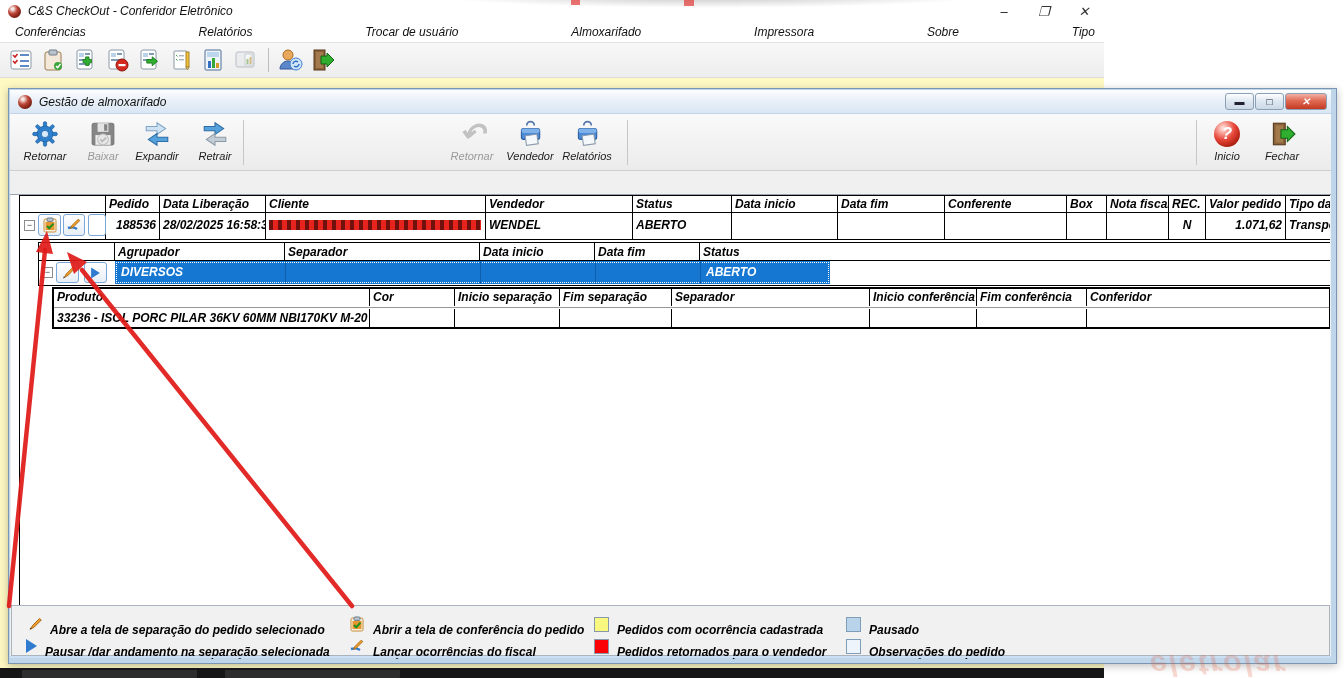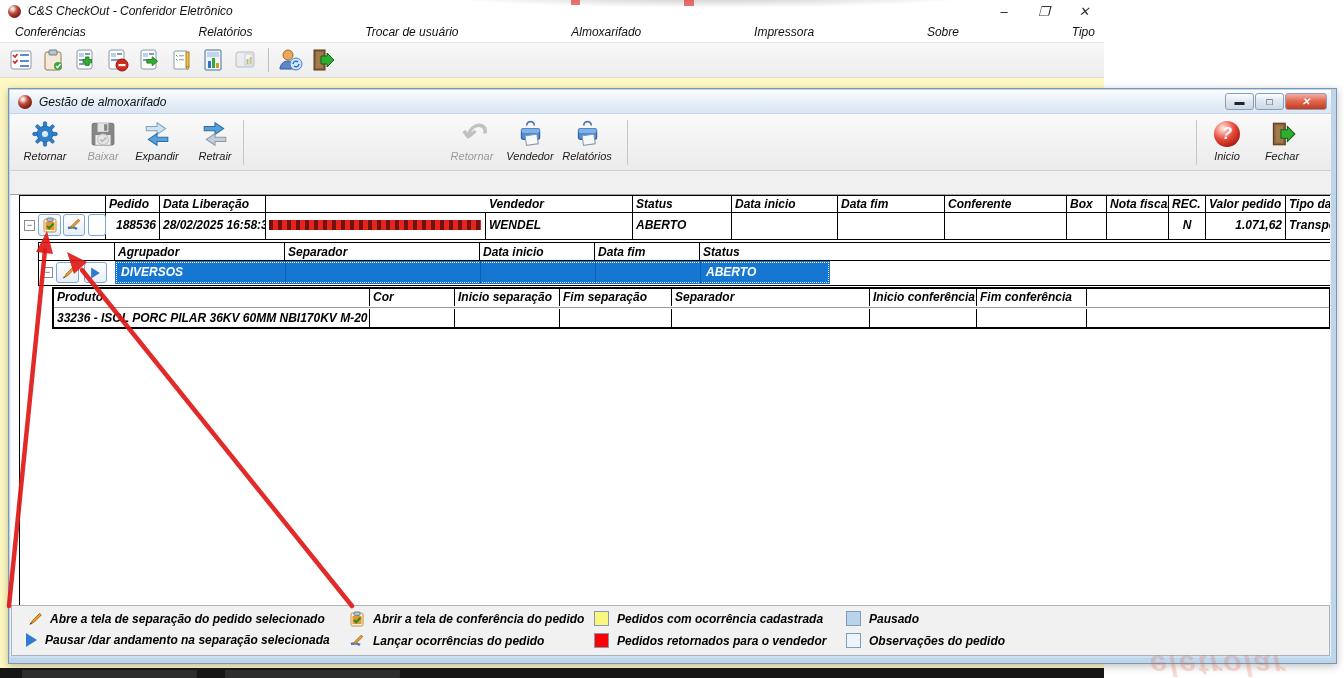--- a/index.html
+++ b/index.html
@@ -68,21 +68,21 @@
   .gbtn { position:absolute; border:1px solid #7da7d8; border-radius:3px; background:linear-gradient(#fff,#e7eef6);
     display:flex; align-items:center; justify-content:center; }
   .selrow { position:absolute; background:#1677d2; outline:1px dotted #fff; outline-offset:-2px; }
   .selcell { position:absolute; font-size:12px; font-weight:bold; color:#fff; padding:3px 4px 0; white-space:nowrap; }
   #redact { position:absolute; background:#e7231d; background-image:repeating-linear-gradient(90deg, rgba(90,14,10,.85) 0 4px, rgba(0,0,0,0) 4px 9px); }
   .l3box { position:absolute; border:2px solid #000; background:#fff; }
 
   
   #legend { left:1px; top:515px; width:1319px; height:51px; background:#f1f1f1; border:1px solid #aab4be; }
   .litem { position:absolute; display:flex; align-items:center; }
-  .litem .ltext { font-size:12px; font-weight:bold; color:#000; margin-left:8px; white-space:nowrap; }
+  .litem .ltext { font-size:12px; font-weight:bold; color:#000; margin-left:8px; white-space:nowrap;margin-top:12px; }
   .sw { width:15px; height:15px; border:1px solid #8899aa; }
   .sw-yellow { background:#f8f87e; }
   .sw-red { background:#fb0207; }
   .sw-paused { background:#b8d3ea; border-color:#7d9db8; }
   .sw-obs { background:#eef4fb; border-color:#7d9db8; }
   #mdibottom { left:0; top:566px; width:100%; height:2px; background:#cddff2; }
 
   
   #taskbar { left:0; top:668px; width:100%; height:10px; background:#161616; }
   .tghost { position:absolute; top:2px; height:8px; background:rgba(255,255,255,.10); border-radius:1px; }
@@ -330,20 +330,21 @@
 
         <div class="gl" style="left:8px;top:0;width:1312px;height:1px"></div>
         <div class="gl" style="left:8px;top:0;width:1px;height:410px"></div>
 
         <div class="gl" style="left:8px;top:17px;width:1312px;height:1px"></div>
         <div class="gl" style="left:8px;top:44px;width:1312px;height:1px"></div>
 
         <div class="cell" style="left:9px;top:0;width:86px;height:17px"></div>
         <div class="cell" style="left:95px;top:0;width:54px;height:17px">Pedido</div>
         <div class="cell" style="left:149px;top:0;width:106px;height:17px">Data Liberação</div>
+        <div class="cell" style="left:255px;top:0;width:220px;height:17px">Cliente</div>
         <div class="cell" style="left:475px;top:0;width:147px;height:17px">Vendedor</div>
         <div class="cell" style="left:622px;top:0;width:99px;height:17px">Status</div>
         <div class="cell" style="left:721px;top:0;width:106px;height:17px">Data inicio</div>
         <div class="cell" style="left:827px;top:0;width:107px;height:17px">Data fim</div>
         <div class="cell" style="left:934px;top:0;width:122px;height:17px">Conferente</div>
         <div class="cell" style="left:1056px;top:0;width:40px;height:17px">Box</div>
         <div class="cell" style="left:1096px;top:0;width:62px;height:17px">Nota fiscal</div>
         <div class="cell" style="left:1158px;top:0;width:37px;height:17px">REC.</div>
         <div class="cell" style="left:1195px;top:0;width:80px;height:17px">Valor pedido</div>
         <div class="cell nb" style="left:1275px;top:0;width:45px;height:17px">Tipo da</div>
@@ -412,20 +413,21 @@
 
         <div class="l3box" style="left:41px;top:92px;width:1279px;height:42px"></div>
         <div class="gl" style="left:43px;top:112px;width:1275px;height:1px;background:#999"></div>
         <div class="cell" style="left:43px;top:93px;width:316px;height:18px">Produto</div>
         <div class="cell" style="left:359px;top:93px;width:85px;height:18px">Cor</div>
         <div class="cell" style="left:444px;top:93px;width:105px;height:18px">Inicio separação</div>
         <div class="cell" style="left:549px;top:93px;width:112px;height:18px">Fim separação</div>
         <div class="cell" style="left:661px;top:93px;width:198px;height:18px">Separador</div>
         <div class="cell" style="left:859px;top:93px;width:107px;height:18px">Inicio conferência</div>
         <div class="cell" style="left:966px;top:93px;width:110px;height:18px">Fim conferência</div>
+        <div class="cell nb" style="left:1076px;top:93px;width:203px;height:18px">Conferidor</div>
 
         <div class="cell" style="left:43px;top:114px;width:316px;height:18px">33236 - ISOL PORC PILAR 36KV 60MM NBI170KV M-20</div>
         <div class="cell" style="left:359px;top:114px;width:85px;height:18px"></div>
         <div class="cell" style="left:444px;top:114px;width:105px;height:18px"></div>
         <div class="cell" style="left:549px;top:114px;width:112px;height:18px"></div>
         <div class="cell" style="left:661px;top:114px;width:198px;height:18px"></div>
         <div class="cell" style="left:859px;top:114px;width:107px;height:18px"></div>
         <div class="cell" style="left:966px;top:114px;width:110px;height:18px"></div>
         <div class="cell nb" style="left:1076px;top:114px;width:203px;height:18px"></div>
       </div>
@@ -449,21 +451,21 @@
         </div>
         <div class="litem" style="left:14px;top:27px">
           <div class="playtri"></div>
           <span class="ltext">Pausar /dar andamento na separação selecionada</span>
         </div>
         <div class="litem" style="left:337px;top:27px">
           <svg width="16" height="16" viewBox="0 0 16 16">
               <path d="M2 11c3-1 6-1 9 1" stroke="#2f7bd0" stroke-width="2.4" fill="none"></path>
               <path d="M13.5 2.5l-7 7-1.6 3.4L8.3 11l7-7z" transform="scale(0.9)" fill="#f0a02a" stroke="#a86a17"></path>
             </svg>
-          <span class="ltext">Lançar ocorrências do pedido</span>
+          <span class="ltext">Lançar ocorrências do fiscal</span>
         </div>
         <div class="litem" style="left:582px;top:5px">
           <div class="sw sw-yellow"></div>
           <span class="ltext">Pedidos com ocorrência cadastrada</span>
         </div>
         <div class="litem" style="left:582px;top:27px">
           <div class="sw sw-red"></div>
           <span class="ltext">Pedidos retornados para o vendedor</span>
         </div>
         <div class="litem" style="left:834px;top:5px">

